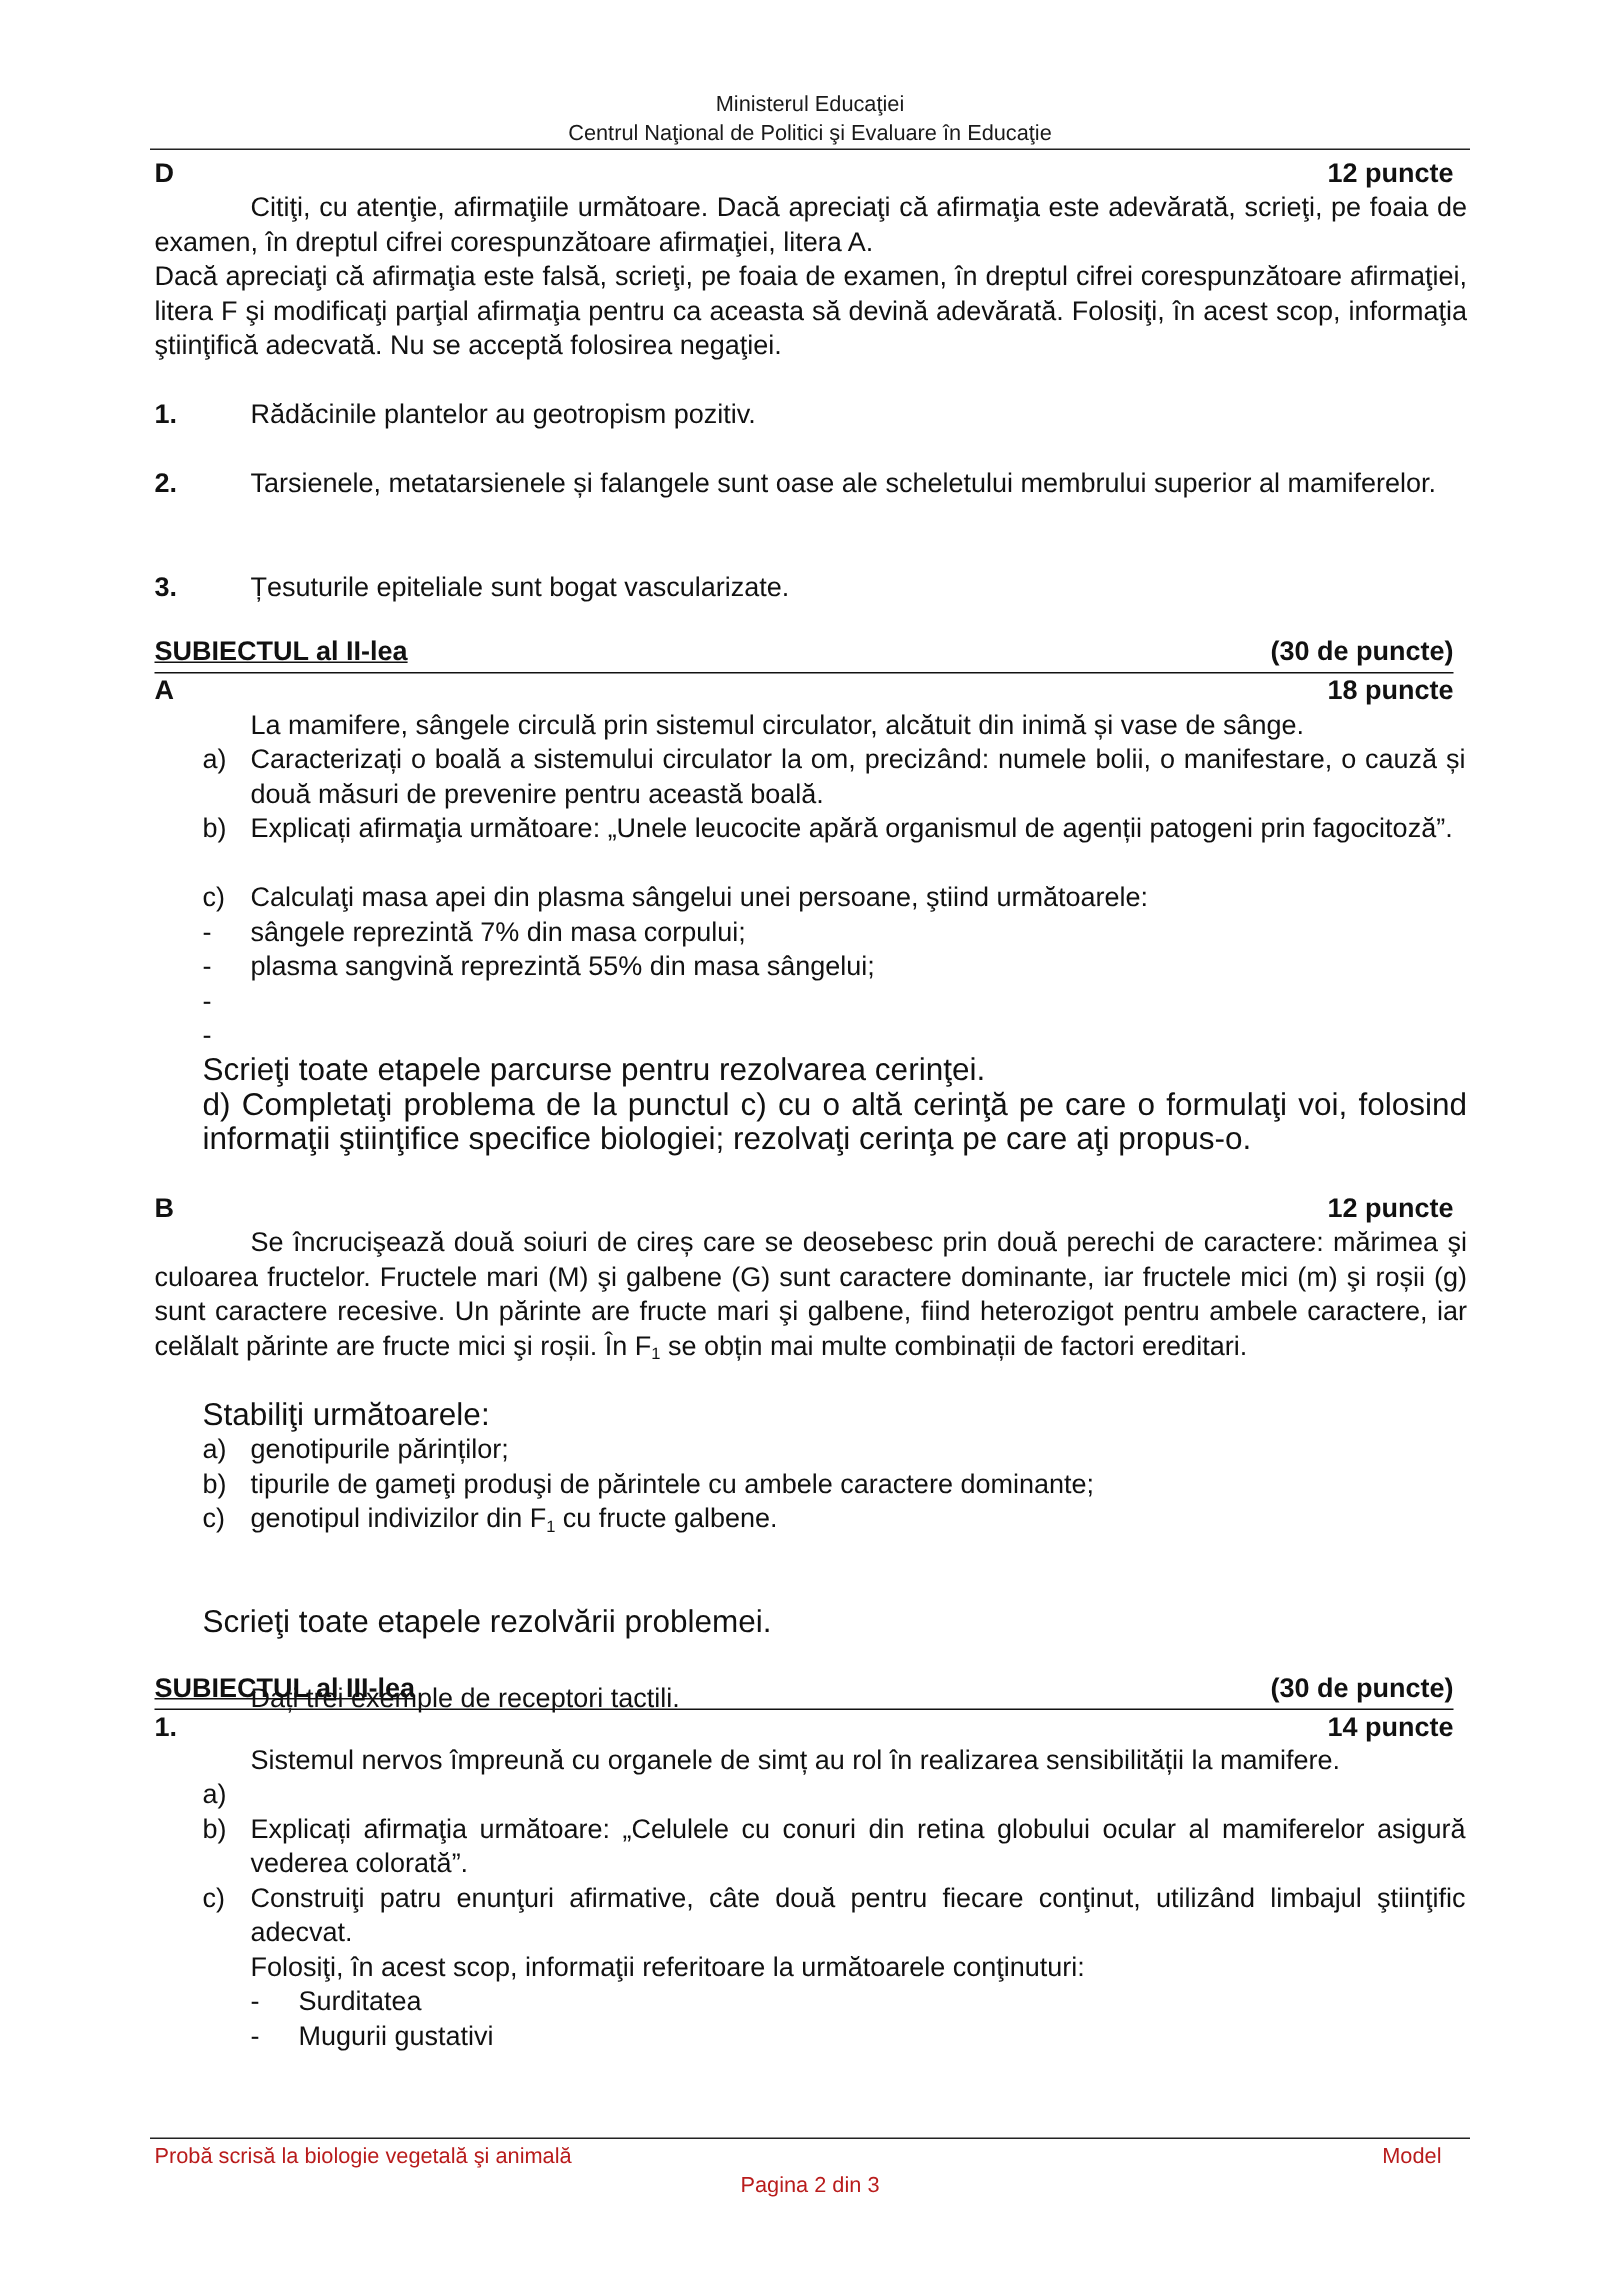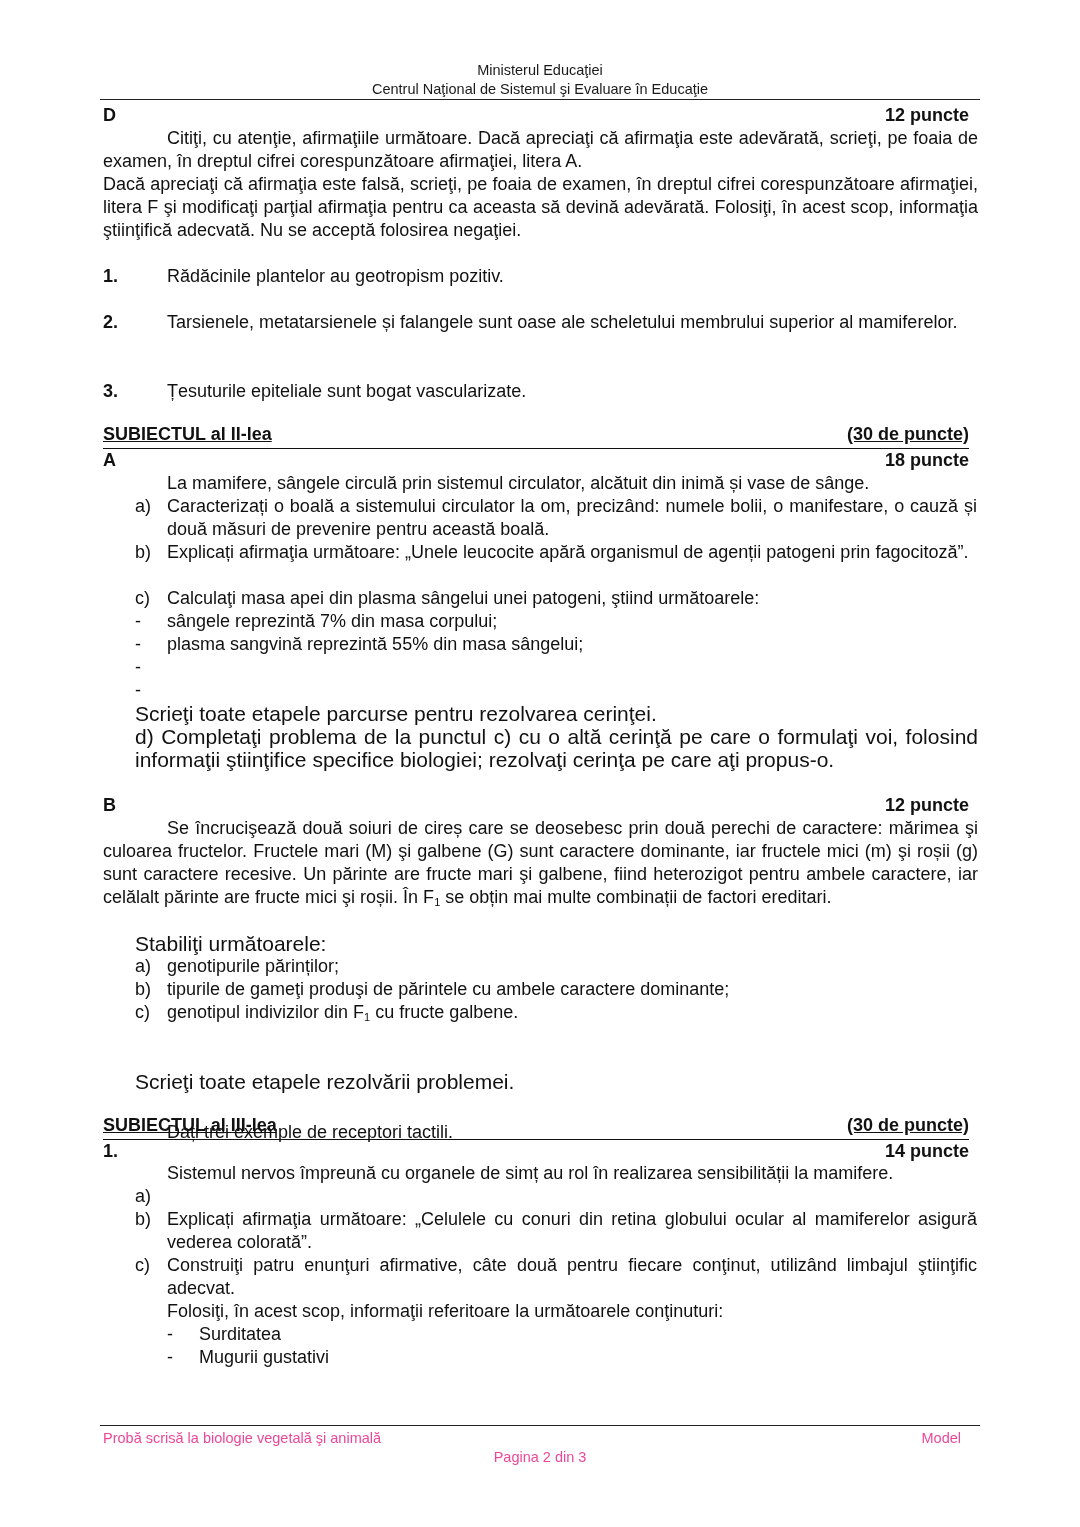--- a/index.html
+++ b/index.html
@@ -13,31 +13,31 @@
   .right { position: absolute; right: 0; top: 0; font-weight: bold; }
   .p { position: absolute; left: 103px; width: 875px; font-size: 18px; line-height: 23px; text-align: justify; }
   .indent { text-indent: 64px; }
   .num { position: absolute; left: 103px; font-size: 18px; font-weight: bold; line-height: 23px; }
   .num-text { position: absolute; left: 167px; width: 810px; font-size: 18px; line-height: 23px; text-align: justify; }
   .lbl { position: absolute; left: 135px; font-size: 18px; line-height: 23px; }
   .ltext { position: absolute; left: 167px; width: 810px; font-size: 18px; line-height: 23px; text-align: justify; }
   .plain { position: absolute; left: 135px; width: 843px; font-size: 21px; line-height: 23px; text-align: justify; }
   .section { position: absolute; left: 103px; width: 866px; height: 24px; font-size: 18px; font-weight: bold; border-bottom: 1.5px solid #111; }
   .section .u { text-decoration: underline; text-align: center; }
-  .section .r { position: absolute; right: 0; top: 0; text-decoration: underline; }
-  .foot { position: absolute; font-size: 14.5px; color: #ec4899; }
+  .section .r { position: absolute; right: 0; top: 0; }
+  .foot { position: absolute; font-size: 14.5px; color: #b91c1c; }
   sub { font-size: 11px; vertical-align: -3px; line-height: 0; }
 </style>
 </head>
 <body>
 
 <div class="page">
 
   <div class="hdr" style="top:62px;">Ministerul Educaţiei</div>
-  <div class="hdr" style="top:81px;">Centrul Naţional de Sistemul şi Evaluare în Educaţie</div>
+  <div class="hdr" style="top:81px;">Centrul Naţional de Politici şi Evaluare în Educaţie</div>
   <div class="rule" style="top:99px;"></div>
 
   <div class="row" style="top:104px;">
     <span class="bold">D</span>
     <span class="right">12 puncte</span>
   </div>
   <div class="p indent" style="top:127px;">Citiţi, cu atenţie, afirmaţiile următoare. Dacă apreciaţi că afirmaţia este adevărată, scrieţi, pe foaia de examen, în dreptul cifrei corespunzătoare afirmaţiei, litera A.</div>
   <div class="p" style="top:173px;">Dacă apreciaţi că afirmaţia este falsă, scrieţi, pe foaia de examen, în dreptul cifrei corespunzătoare afirmaţiei, litera F şi modificaţi parţial afirmaţia pentru ca aceasta să devină adevărată. Folosiţi, în acest scop, informaţia ştiinţifică adecvată. Nu se acceptă folosirea negaţiei.</div>
 
   <div class="num" style="top:265px;">1.</div>
@@ -60,21 +60,21 @@
   </div>
   <div class="ltext" style="top:472px;">La mamifere, sângele circulă prin sistemul circulator, alcătuit din inimă și vase de sânge.</div>
 
   <div class="lbl" style="top:495px;">a)</div>
   <div class="ltext" style="top:495px;">Caracterizați o boală a sistemului circulator la om, precizând: numele bolii, o manifestare, o cauză și două măsuri de prevenire pentru această boală.</div>
 
   <div class="lbl" style="top:541px;">b)</div>
   <div class="ltext" style="top:541px;">Explicați afirmaţia următoare: „Unele leucocite apără organismul de agenții patogeni prin fagocitoză”.</div>
 
   <div class="lbl" style="top:587px;">c)</div>
-  <div class="ltext" style="top:587px;">Calculaţi masa apei din plasma sângelui unei patogeni, ştiind următoarele:</div>
+  <div class="ltext" style="top:587px;">Calculaţi masa apei din plasma sângelui unei persoane, ştiind următoarele:</div>
 
   <div class="lbl" style="top:610px;">-</div>
   <div class="ltext" style="top:610px;">sângele reprezintă 7% din masa corpului;</div>
   <div class="lbl" style="top:633px;">-</div>
   <div class="ltext" style="top:633px;">plasma sangvină reprezintă 55% din masa sângelui;</div>
   <div class="lbl" style="top:656px;">-</div>
   <div class="lbl" style="top:679px;">-</div>
 
   <div class="plain" style="top:702px;">Scrieţi toate etapele parcurse pentru rezolvarea cerinţei.</div>
   <div class="plain" style="top:725px;">d)  Completaţi problema de la punctul c) cu o altă cerinţă pe care o formulaţi voi, folosind informaţii ştiinţifice specifice biologiei; rezolvaţi cerinţa pe care aţi propus-o.</div>

